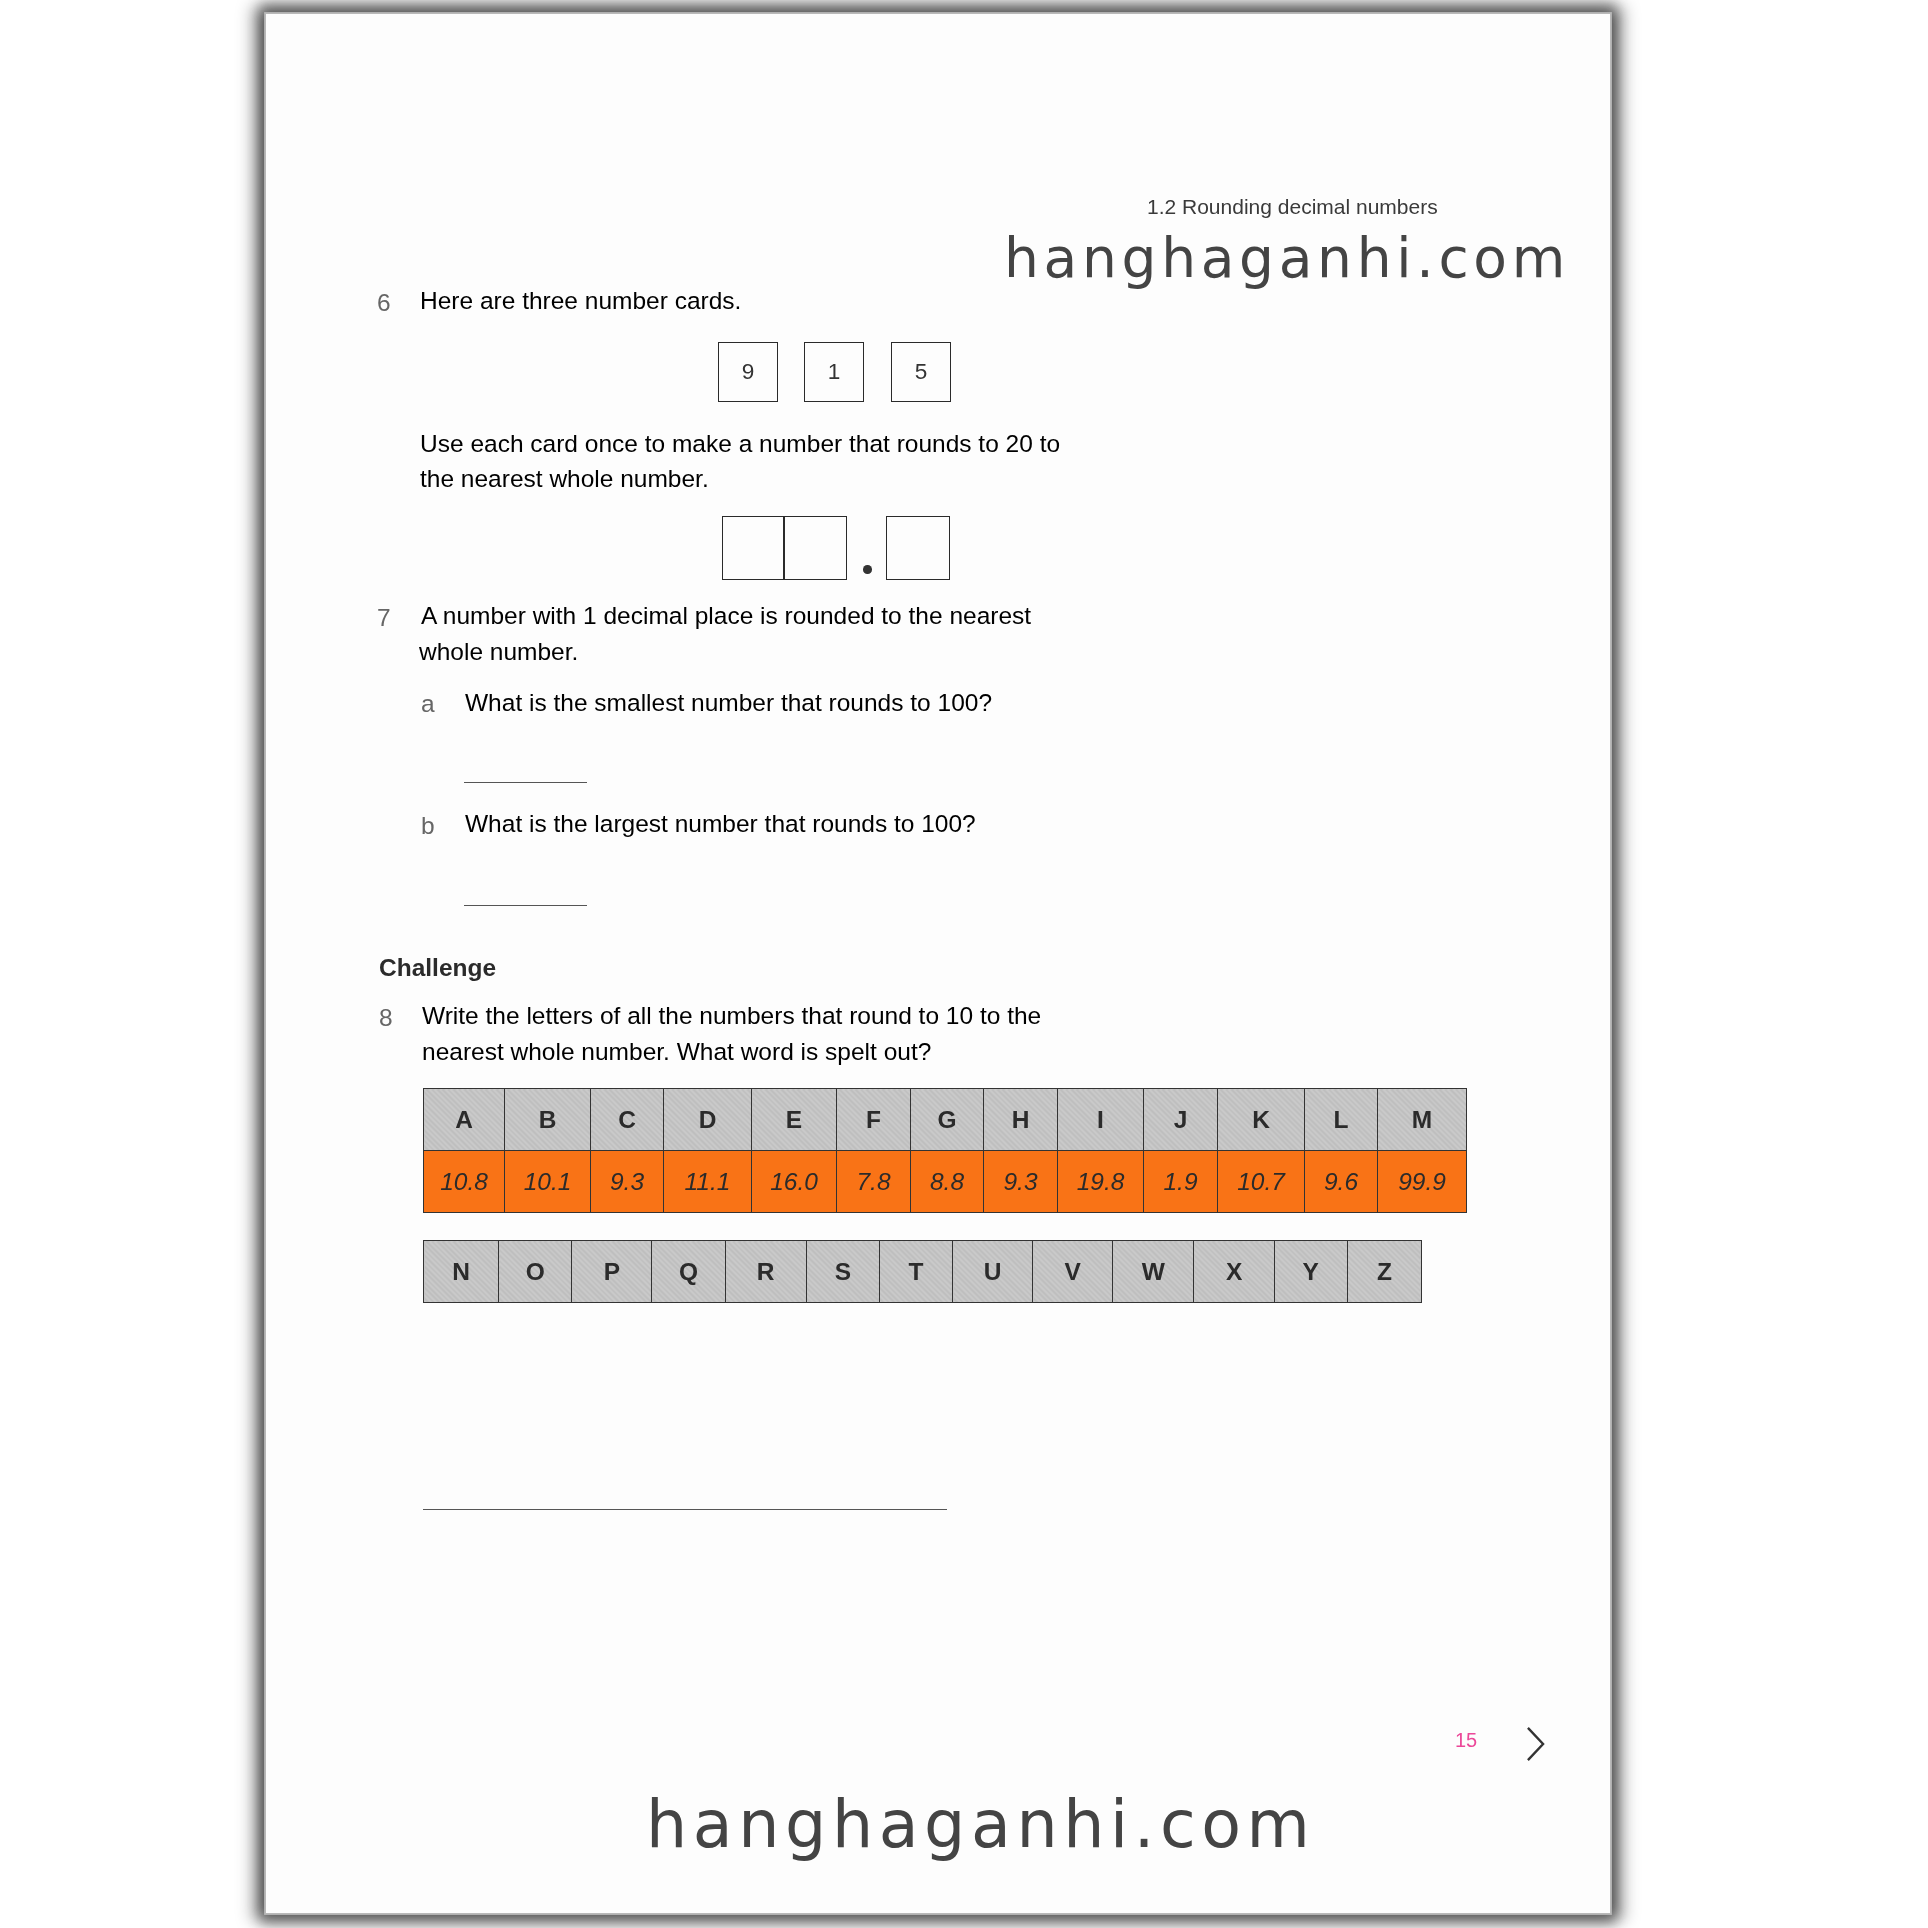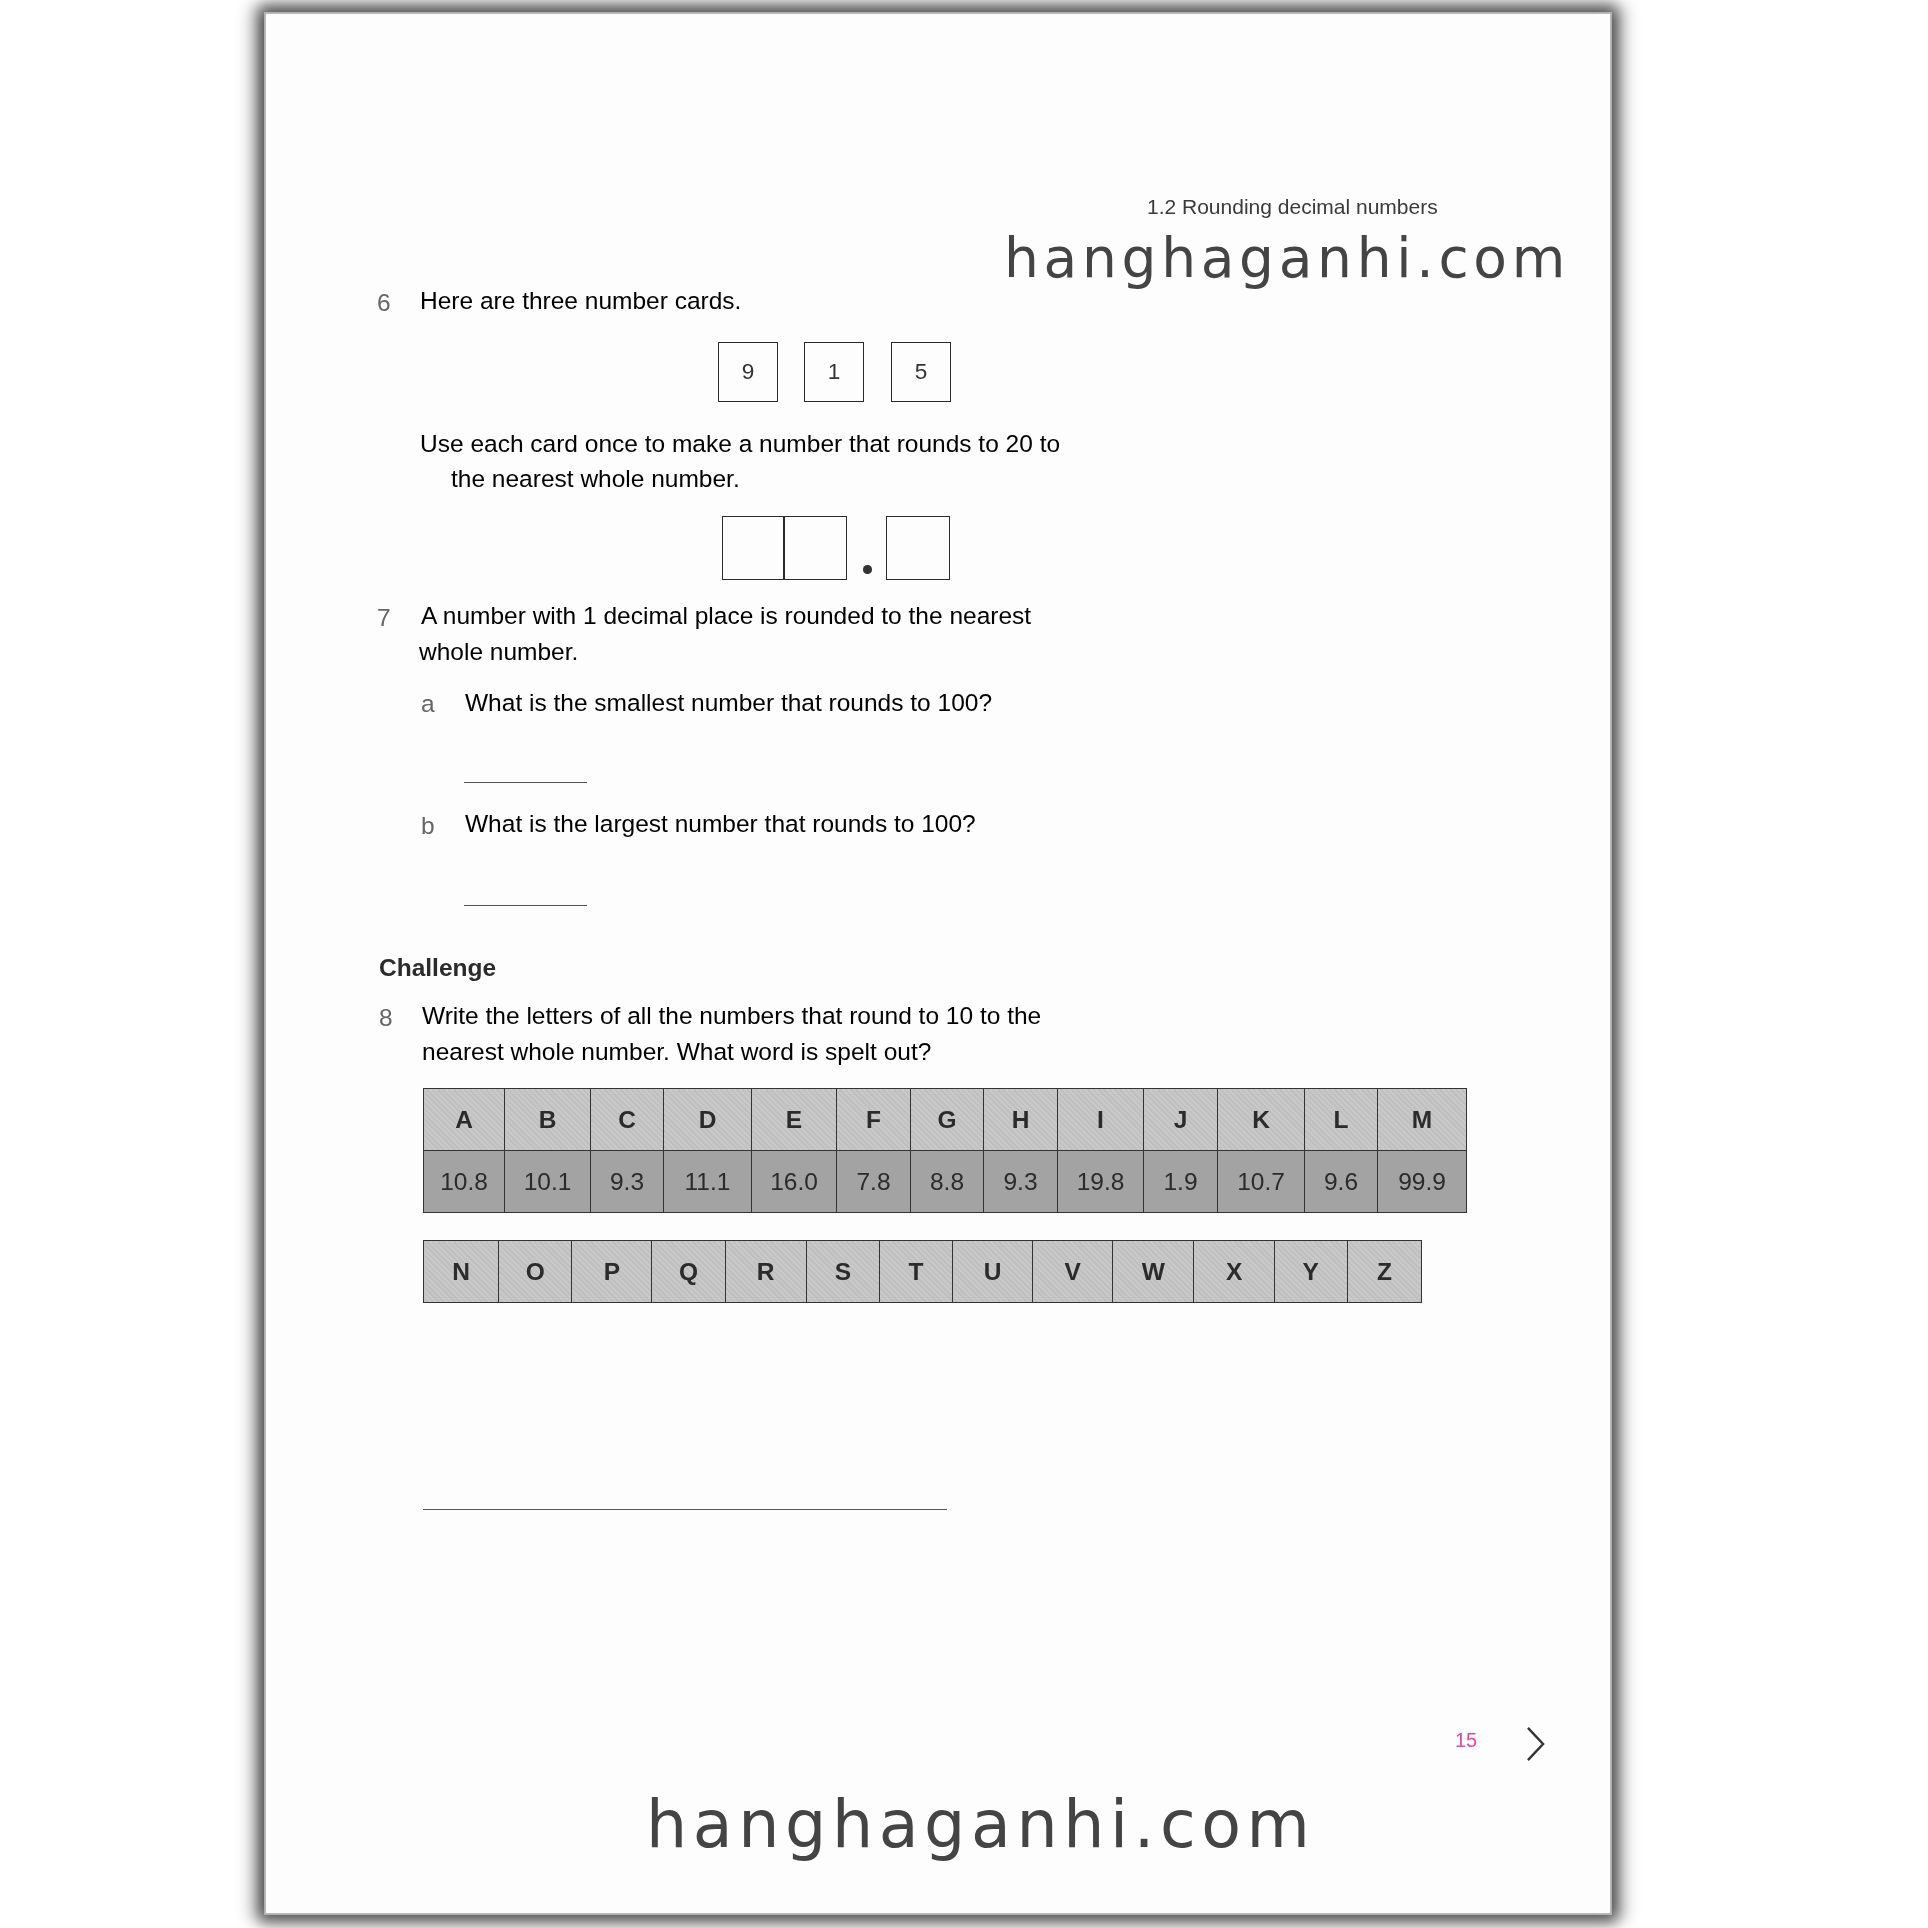--- a/index.html
+++ b/index.html
@@ -37,41 +37,41 @@
       position: absolute; border-collapse: collapse; table-layout: fixed;
       font-size: 24.5px; color: #2b2b2b;
     }
     table.letters td {
       border: 1.9px solid #333; text-align: center; padding: 0; box-sizing: border-box;
     }
     table.letters tr.hdr td {
       background: #c6c6c6; font-weight: bold; height: 62px;
       background-image: repeating-linear-gradient(45deg, rgba(255,255,255,0.08) 0 1.9px, rgba(0,0,0,0.04) 1.9px 3.8px);
     }
-    table.letters tr.val td { background: #a3a3a3; height: 62px; }
+    table.letters tr.val td { background: #f97316; height: 62px; font-style: italic; }
     .page-num { left: 1455px; top: 1729px; font-size: 20px; color: #ec4899; }
     .next-icon { position: absolute; left: 1525px; top: 1726px; width: 21px; height: 36px; }
   </style>
 </head>
 <body>
 
 <div class="page"></div>
 
 <div class="abs header-title">1.2  Rounding decimal numbers</div>
 <div class="abs watermark wm-top">hanghaganhi.com</div>
 
 <div class="abs qnum" style="left:377px; top:289px;">6</div>
 <div class="abs qtext" style="left:420px; top:283px;">Here are three number cards.</div>
 
 <div class="card" style="left:718px; top:342px;">9</div>
 <div class="card" style="left:804px; top:342px;">1</div>
 <div class="card" style="left:891px; top:342px;">5</div>
 
 <div class="abs qtext" style="left:420px; top:426px;">Use each card once to make a number that rounds to 20 to</div>
-<div class="abs qtext" style="left:420px; top:461px;margin-left:31px;">the nearest whole number.</div>
+<div class="abs qtext" style="left:420px; top:461px;">the nearest whole number.</div>
 
 <div class="ansbox" style="left:722px; top:516px; width:63px;"></div>
 <div class="ansbox" style="left:783px; top:516px; width:64px;"></div>
 <div class="dot" style="left:863px; top:565px;"></div>
 <div class="ansbox" style="left:886px; top:516px; width:64px;"></div>
 
 <div class="abs qnum" style="left:377px; top:604px;">7</div>
 <div class="abs qtext" style="left:421px; top:598px;">A number with 1 decimal place is rounded to the nearest</div>
 <div class="abs qtext" style="left:419px; top:634px;">whole number.</div>
 

